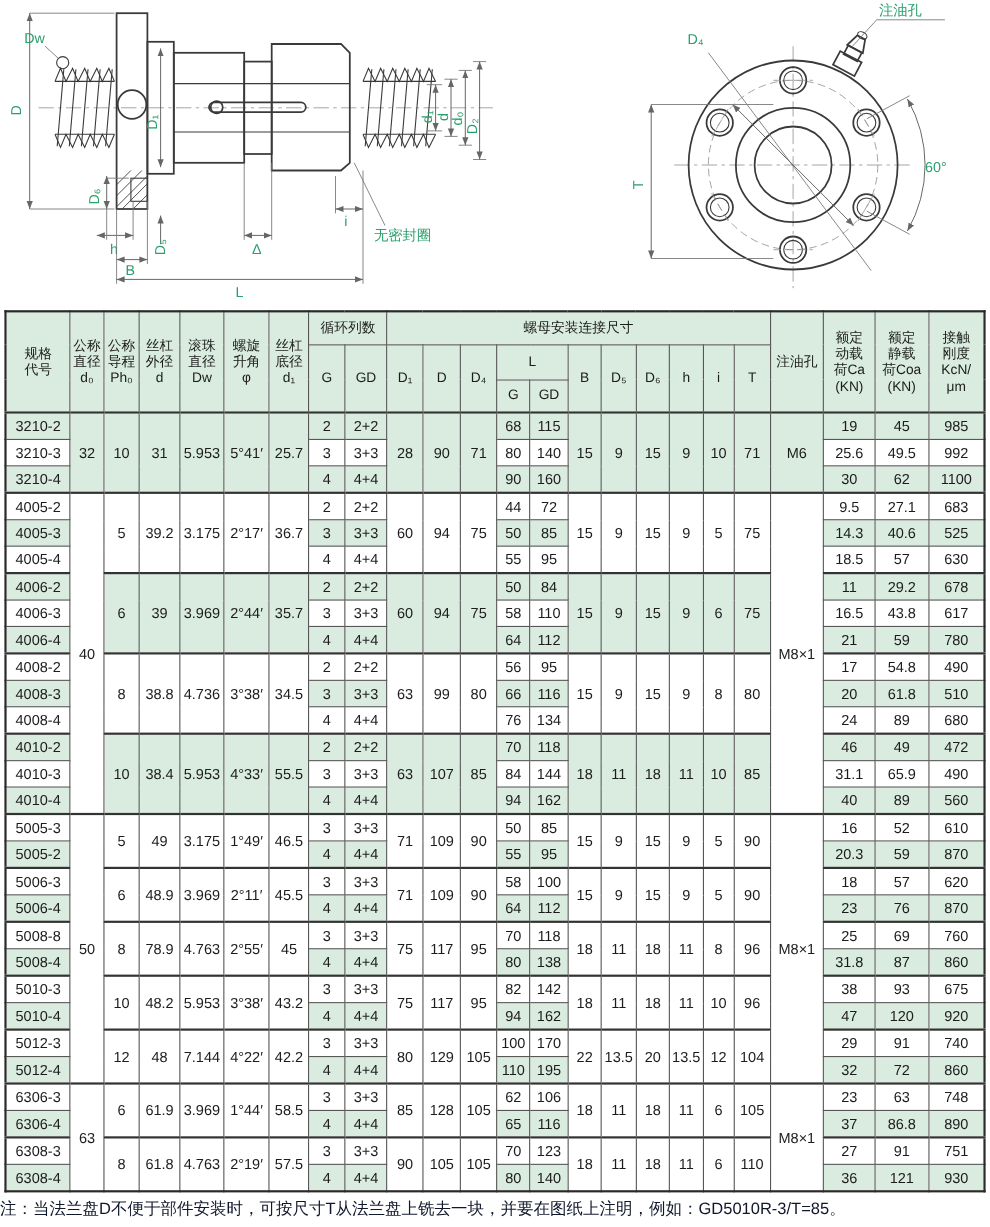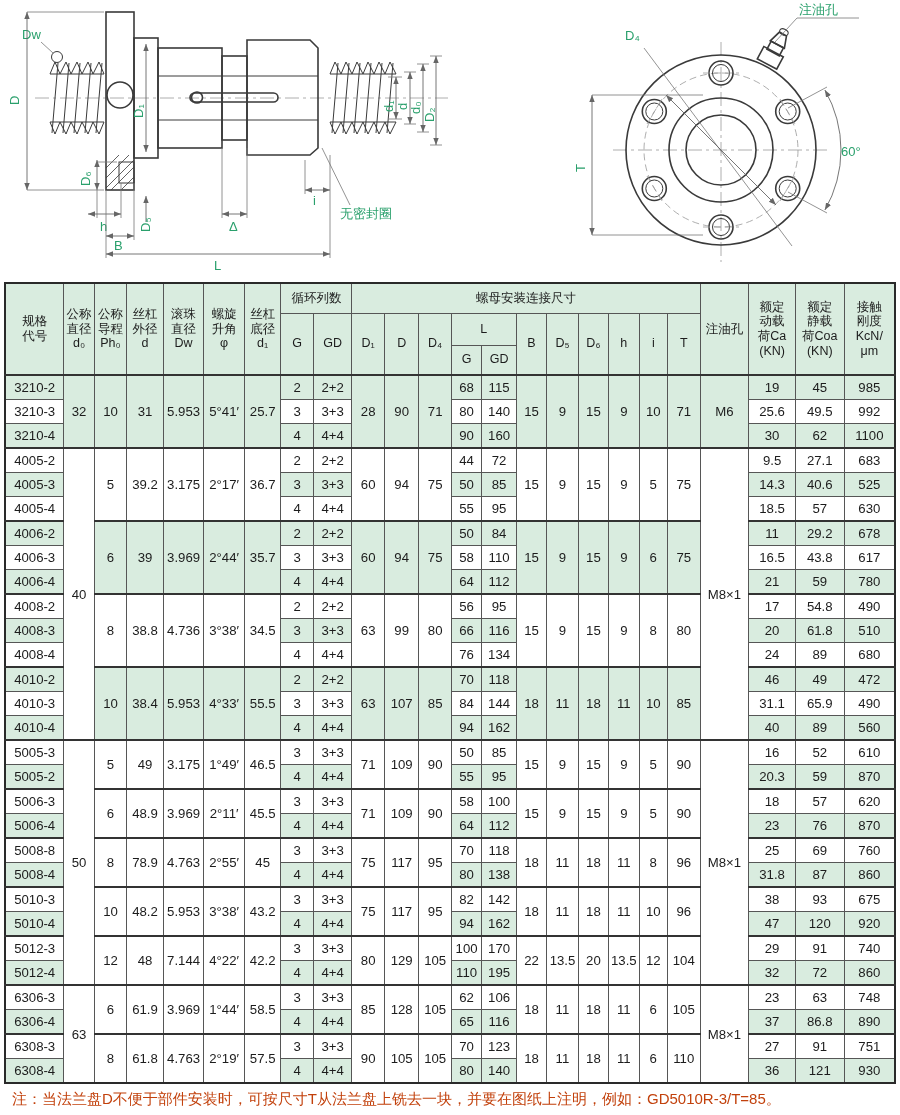--- a/index.html
+++ b/index.html
@@ -23,21 +23,21 @@
   th,td{border:1px solid #565656;text-align:center;vertical-align:middle;padding:0;overflow:hidden;}
   thead th{background:#d9ecdf;font-weight:normal;font-size:12.5px;line-height:1.18;white-space:pre-line;color:#1c1c1c;}
   thead tr:nth-child(1){height:30px;}
   thead tr:nth-child(2){height:32px;}
   thead tr:nth-child(3){height:30px;}
   tbody td{font-size:13.2px;height:23px;background:transparent;}
   tbody tr:nth-child(odd){background:#d9ecdf;}
   tbody tr:nth-child(even){background:#fff;}
   tr.grp td{border-top:2px solid #333;}
   
-  .note{font-size:15px;color:#c2410c;margin:6px 4px 0 12px;white-space:nowrap;}
+  .note{font-size:15px;color:#0f172a;margin:6px 4px 0 0;white-space:nowrap;}
 </style>
 </head>
 <body>
 
 <div class="drawings">
 
   <svg id="dwg-left" width="460" height="278" viewBox="0 0 460 278">
     <defs>
       <marker id="ar" viewBox="0 0 10 10" refX="9" refY="5" markerWidth="9" markerHeight="9" orient="auto-start-reverse">
         <path d="M0,1.5 L9,5 L0,8.5 z" fill="#666"></path>

